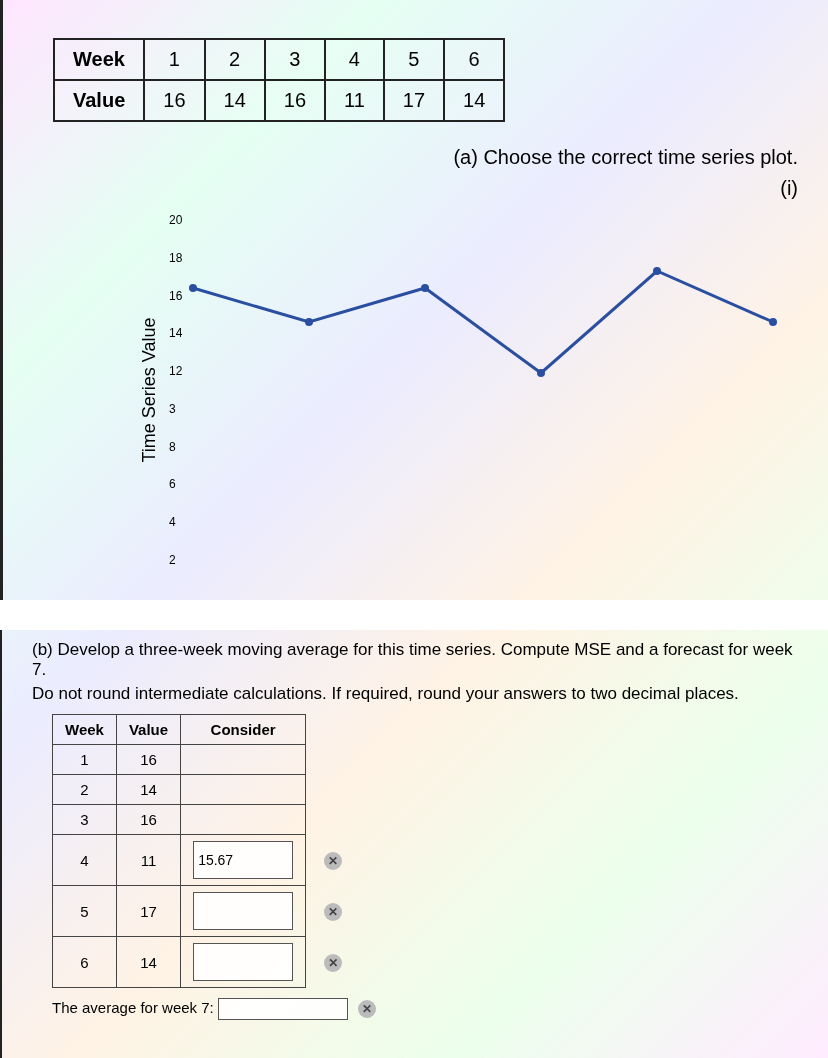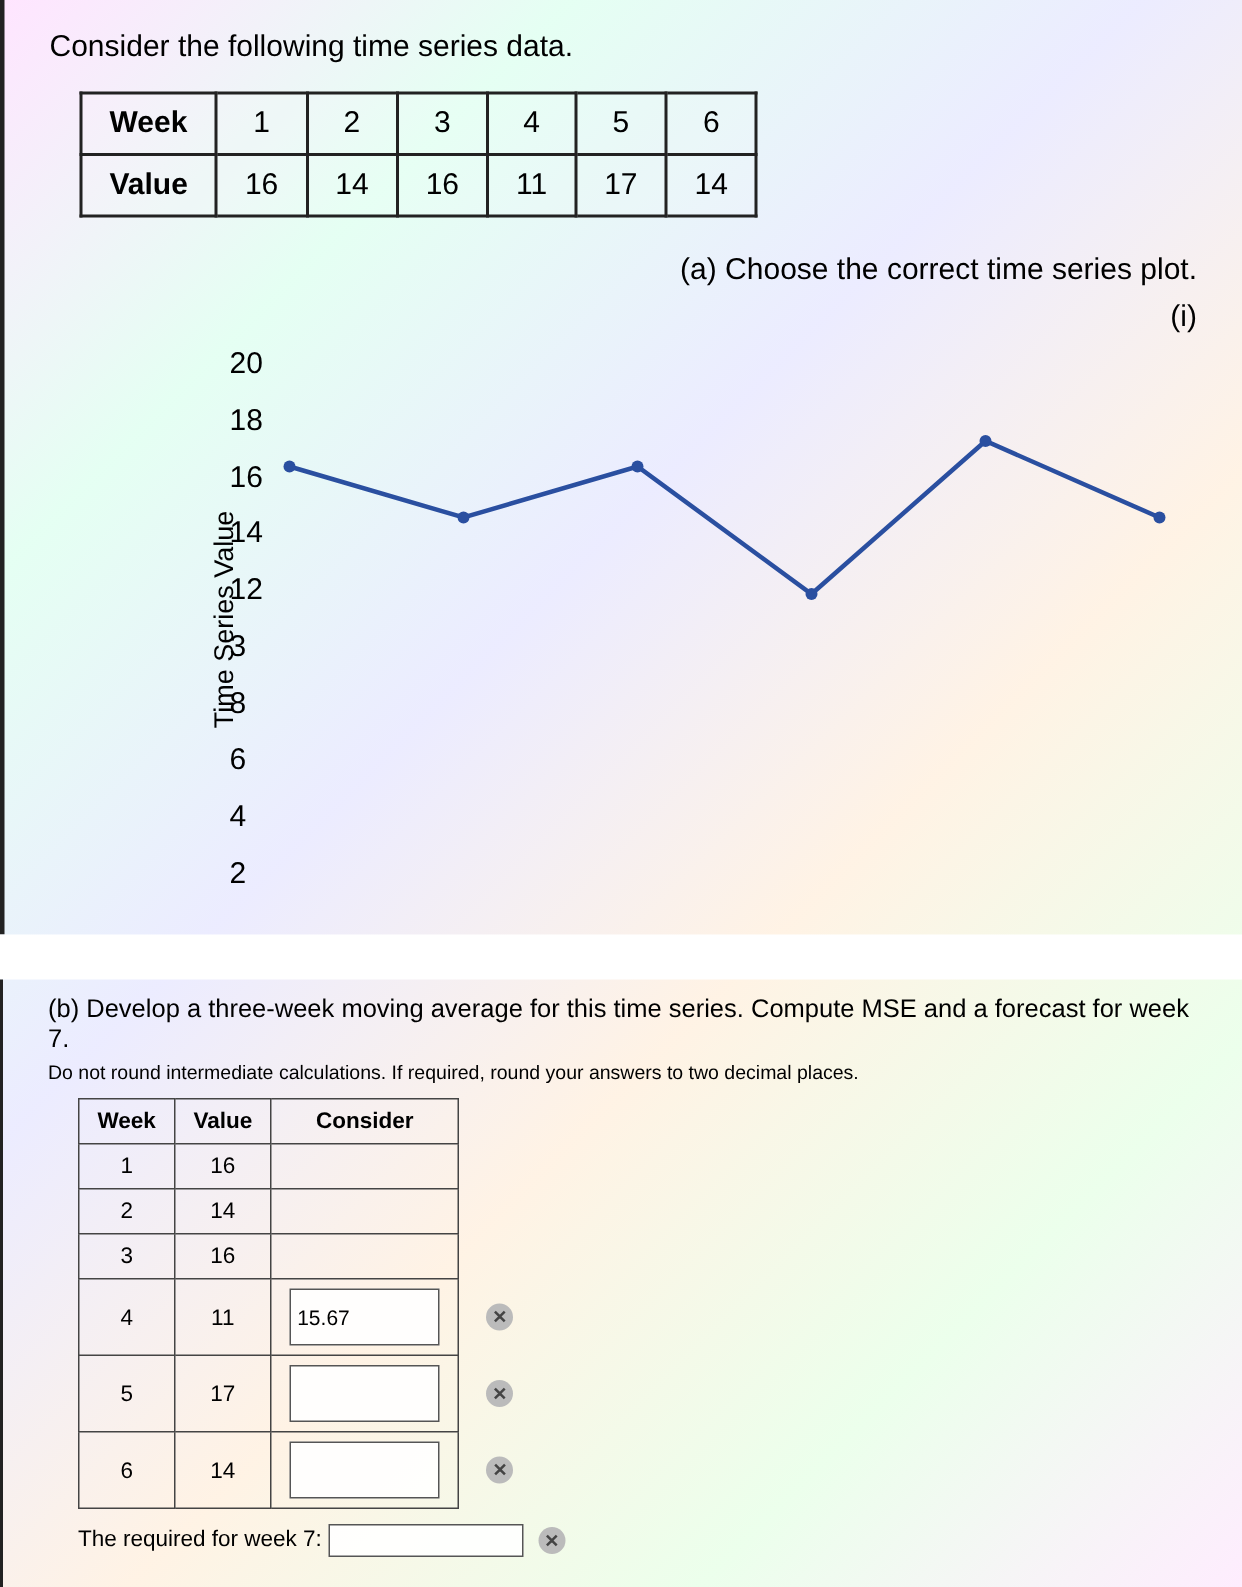--- a/index.html
+++ b/index.html
@@ -54,34 +54,34 @@
   transform: translateY(-50%) rotate(-90deg);
   transform-origin: center;
   font-size: 18px;
 }
 .chart-svg {
   position: absolute;
   left: 0; top: 0;
 }
 .y-tick {
   position: absolute;
-  left: 10px;
-  font-size: 20px;
+  left: 26px;
+  font-size: 12px;
   transform: translateY(-50%);
 }
 .gap {
   height: 30px;
   background: #fff;
 }
 .bottom-block {
   padding: 10px 30px 30px 30px;
   border-left: 2px solid #222;
 }
 .sub-instruction { font-size: 17px; }
-.sub-instruction .sub { font-size: 13px; display: block; margin-top: 4px; }
+.sub-instruction .sub { font-size: 17px; display: block; margin-top: 4px; }
 .fc-table {
   border-collapse: collapse;
   margin: 10px 0 10px 20px;
 }
 .fc-table th, .fc-table td {
   border: 1px solid #444;
   padding: 6px 12px;
   font-size: 15px;
   text-align: center;
 }
@@ -121,21 +121,20 @@
   box-sizing: border-box;
   vertical-align: middle;
 }
 .longer-input { width: 130px; }
 </style>
 </head>
 <body>
 
 <div class="scan-bg">
   <div class="top-block">
-    <div class="instruction">Consider the following time series data.</div>
 
     <table class="data-table">
       <tbody>
           <tr>
         <td class="label-cell">Week</td>
         <td>1</td>
         <td>2</td>
         <td>3</td>
         <td>4</td>
         <td>5</td>
@@ -234,18 +233,18 @@
             <td>6</td>
             <td>14</td>
             <td><input class="fc-input" style=""></td>
             <td style="border: none; background: none;"><span class="x-icon">✕</span></td>
           </tr>
         </tbody>
     </table>
 
 
     <div class="week7-row">
-      <span>The required for week 7:</span>
+      <span>The average for week 7:</span>
       <input class="small-input longer-input" style="">
       <span class="x-icon">✕</span>
     </div>
   </div>
 </div>
 
 </body></html>

